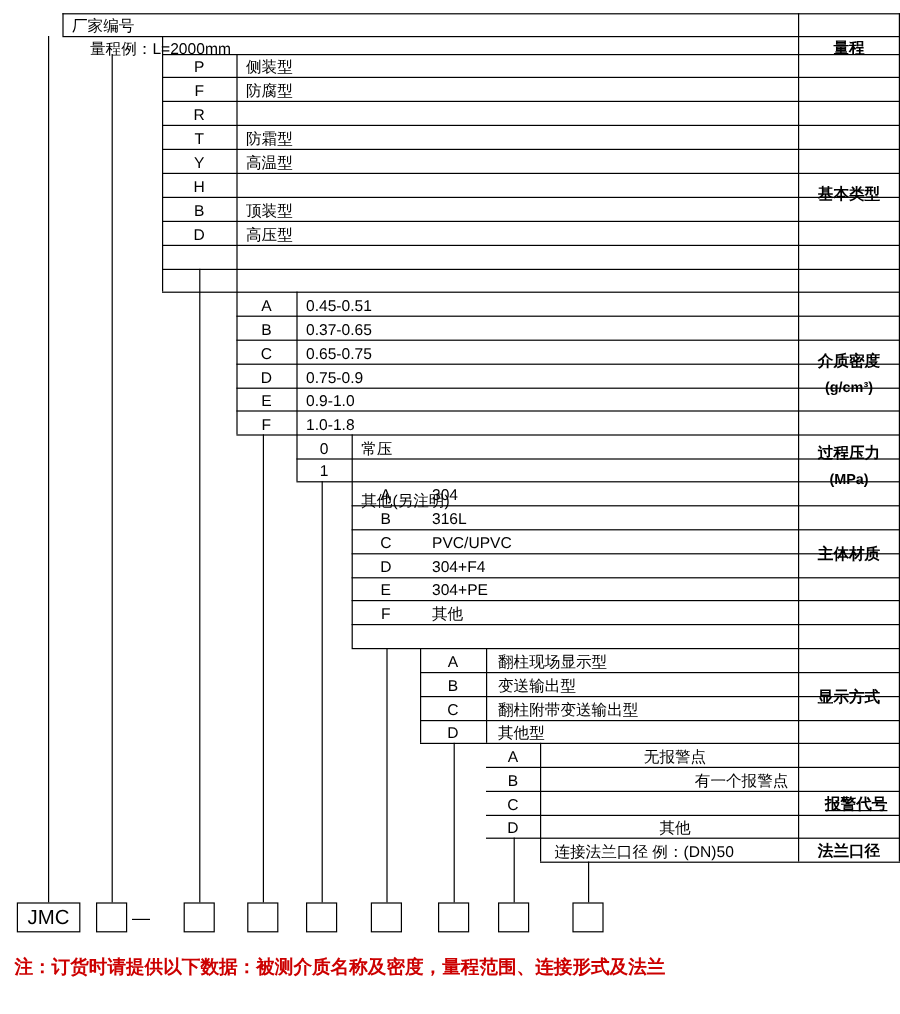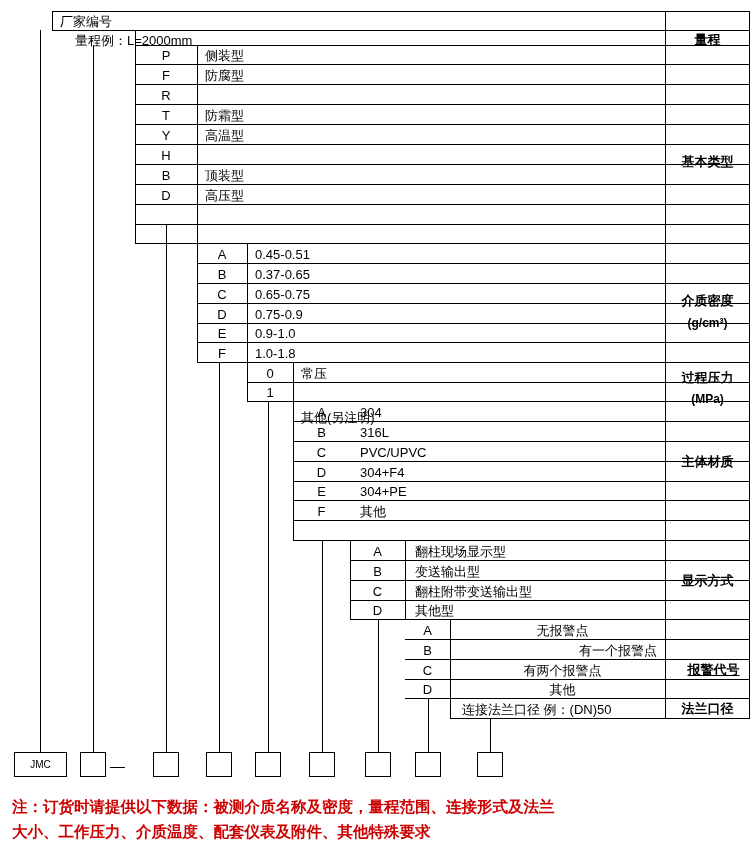--- a/index.html
+++ b/index.html
@@ -58,21 +58,21 @@
   .toptext {
     position: absolute;
     font-size: 13px;
     white-space: nowrap;
   }
   
   .bbox {
     position: absolute;
     border: 1px solid #000;
     box-sizing: border-box;
-    font-size: 10px;
+    font-size: 17px;
     text-align: center;
     line-height: 1;
     display: flex;
     align-items: center;
     justify-content: center;
   }
   .dash {
     position: absolute;
     font-size: 15px;
     line-height: 1;
@@ -238,33 +238,31 @@
   <div class="code" style="left:350px; top:582px; width:55px;">C</div>
   <div class="desc" style="left:415px; top:582px;">翻柱附带变送输出型</div>
   <div class="code" style="left:350px; top:601px; width:55px;">D</div>
   <div class="desc" style="left:415px; top:601px;">其他型</div>
 
   <div class="code" style="left:405px; top:621px; width:45px;">A</div>
   <div class="desc" style="left:460px; top:621px; width:205px; text-align:center;">无报警点</div>
   <div class="code" style="left:405px; top:641px; width:45px;">B</div>
   <div class="desc" style="left:452px; top:641px; width:205px; text-align:right;">有一个报警点</div>
   <div class="code" style="left:405px; top:661px; width:45px;">C</div>
-  <div class="desc" style="left:460px; top:661px; width:205px; text-align:center;">有两个报警点</div>
   <div class="code" style="left:405px; top:680px; width:45px;">D</div>
   <div class="desc" style="left:460px; top:680px; width:205px; text-align:center;">其他</div>
 
   <div class="desc" style="left:462px; top:700px;">连接法兰口径 例：(DN)50</div>
 
   <div class="bbox" style="left:14px;  top:752px; width:53px; height:25px;">JMC</div>
   <div class="bbox" style="left:80px;  top:752px; width:26px; height:25px;"></div>
   <div class="dash" style="left:110px; top:758px;">—</div>
   <div class="bbox" style="left:153px; top:752px; width:26px; height:25px;"></div>
   <div class="bbox" style="left:206px; top:752px; width:26px; height:25px;"></div>
   <div class="bbox" style="left:255px; top:752px; width:26px; height:25px;"></div>
   <div class="bbox" style="left:309px; top:752px; width:26px; height:25px;"></div>
   <div class="bbox" style="left:365px; top:752px; width:26px; height:25px;"></div>
   <div class="bbox" style="left:415px; top:752px; width:26px; height:25px;"></div>
   <div class="bbox" style="left:477px; top:752px; width:26px; height:25px;"></div>
 
   <div class="note" style="left:12px; top:795px;">注：订货时请提供以下数据：被测介质名称及密度，量程范围、连接形式及法兰</div>
-  <div class="note" style="left:12px; top:820px;">大小、工作压力、介质温度、配套仪表及附件、其他特殊要求</div>
 
 </div>
 
 </body></html>

